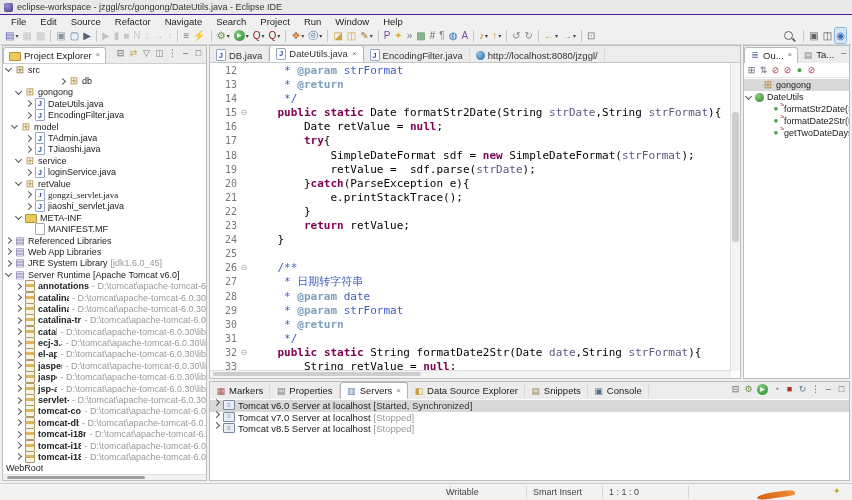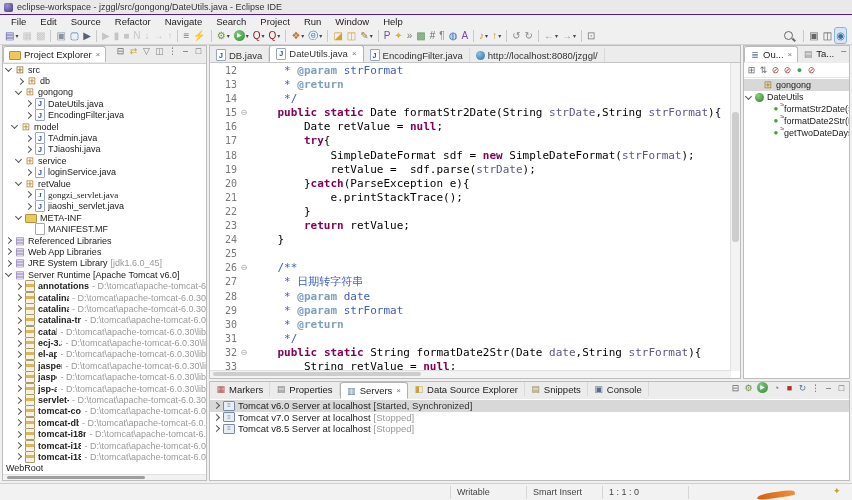--- a/index.html
+++ b/index.html
@@ -29,21 +29,21 @@
   .magnifier{width:7px;height:7px;border:1.5px solid #666;border-radius:50%;position:relative;margin:0 7px}
   .magnifier::after{content:"";position:absolute;width:4px;height:1.5px;background:#666;
                     transform:rotate(45deg);right:-4px;bottom:-1px}
   
   .panel{position:absolute;background:#fff;border:1px solid #bdbdbd;box-sizing:border-box}
   #explorer{left:2px;top:45px;width:205px;height:436px}
   #editor{left:209px;top:45px;width:532px;height:334px}
   #outline{left:743px;top:45px;width:107px;height:334px}
   #bottom{left:209px;top:381px;width:641px;height:100px}
   .view-header{height:17px;background:#ececec;border-bottom:1px solid #cfcfcf;display:flex;
-               align-items:flex-start;font-size:9.5px;color:#222}
+               align-items:center;font-size:9.5px;color:#222}
   .view-tab{height:15px;background:#fff;border:1px solid #b9b9b9;border-bottom:none;
             border-radius:3px 3px 0 0;display:flex;align-items:center;padding:0 5px;white-space:nowrap}
   .view-tab.inactive{background:transparent;border:none}
   .close{margin-left:4px;color:#777;font-size:8px;line-height:8px}
   .view-tools{margin-left:auto;display:flex;align-items:center;gap:4px;padding:0 3px 3px 0;
               font-size:9px;color:#666}
   .vt{display:inline-flex;align-items:center;justify-content:center;min-width:9px;height:10px;font-size:9px}
   
   .tree{font-size:9px;color:#1a1a1a;padding-top:1px;overflow:hidden;position:absolute;
         left:0;right:0;top:17px;bottom:5px}
@@ -108,21 +108,21 @@
   .vthumb{position:absolute;left:1px;right:1px;top:16%;height:42%;background:#cdcdcd;border-radius:3px}
   .ehscroll{position:absolute;left:0;right:9px;bottom:0;height:7px;background:#f3f3f3;border-top:1px solid #e0e0e0}
   .ehthumb{position:absolute;left:3px;width:40%;top:1px;height:4px;background:#cdcdcd;border-radius:2px}
   
   #outline .tree{top:32px;bottom:0}
   #outline-toolbar{position:absolute;left:0;right:0;top:17px;height:14px;display:flex;align-items:center;
                    gap:3px;padding-left:3px;border-bottom:1px solid #e6e6e6;font-size:8.5px;color:#777;background:#fff}
   #outline .tree-row{height:12px}
   
   #servers-list{position:absolute;left:0;right:0;top:17px;bottom:0;background:#fff;font-size:9.5px;padding-top:1px}
-  .server-row{height:11.5px;display:flex;align-items:center;white-space:nowrap;padding-left:4px;color:#222}
+  .server-row{height:11.5px;display:flex;white-space:nowrap;padding-left:4px;color:#222}
   .server-row.sel{background:#d8d8d8}
   
   #statusbar{position:absolute;left:0;top:483px;width:852px;height:17px;background:#f2f2f2;
              border-top:1px solid #cfcfcf;font-size:9px;color:#444}
   .sb-item{position:absolute;top:3px;white-space:nowrap}
   .sb-sep{position:absolute;top:2px;bottom:2px;width:1px;background:#d6d6d6}
   .swoosh{position:absolute;left:757px;top:8px;width:38px;height:6px;transform:rotate(-8deg);
           background:linear-gradient(90deg,#d85e0e,#f09040);
           border-radius:60% 40% 50% 50%/90% 70% 30% 60%}
   .notif{position:absolute;left:833px;top:2px;font-size:9px;color:#c0a030}
@@ -324,21 +324,21 @@
         <span class="vt" style="color: rgb(85, 85, 85);">‒</span>
         <span class="vt" style="color: rgb(85, 85, 85);">□</span>
       </div>
   </div>
   <div class="tree">
       <div class="tree-row" style="padding-left: 3px;">
         <span class="chev e"></span>
         <span class="ic ic-pkgroot"></span>
         <span class="lbl">src</span>
       </div>
-      <div class="tree-row" style="padding-left: 15px;">
+      <div class="tree-row" style="padding-left: 30px; margin-left: 27px;">
         <span class="chev c"></span>
         <span class="ic ic-pkg"></span>
         <span class="lbl">db</span>
       </div>
       <div class="tree-row" style="padding-left: 13px;">
         <span class="chev e"></span>
         <span class="ic ic-pkg"></span>
         <span class="lbl">gongong</span>
       </div>
       <div class="tree-row" style="padding-left: 23px;">
@@ -780,16 +780,16 @@
     </div>
 </div>
 
 <div id="statusbar">
   <span class="swoosh"></span>
   <span class="notif">✦</span>
 <span class="sb-sep" style="left: 450px;"></span>
     <span class="sb-sep" style="left: 526px;"></span>
     <span class="sb-sep" style="left: 602px;"></span>
     <span class="sb-sep" style="left: 688px;"></span>
-    <span class="sb-item" style="left: 457px;">Writable</span>
+    <span class="sb-item" style="left: 446px;">Writable</span>
     <span class="sb-item" style="left: 533px;">Smart Insert</span>
     <span class="sb-item" style="left: 609px;">1 : 1 : 0</span>
   </div>
 
 </body></html>

